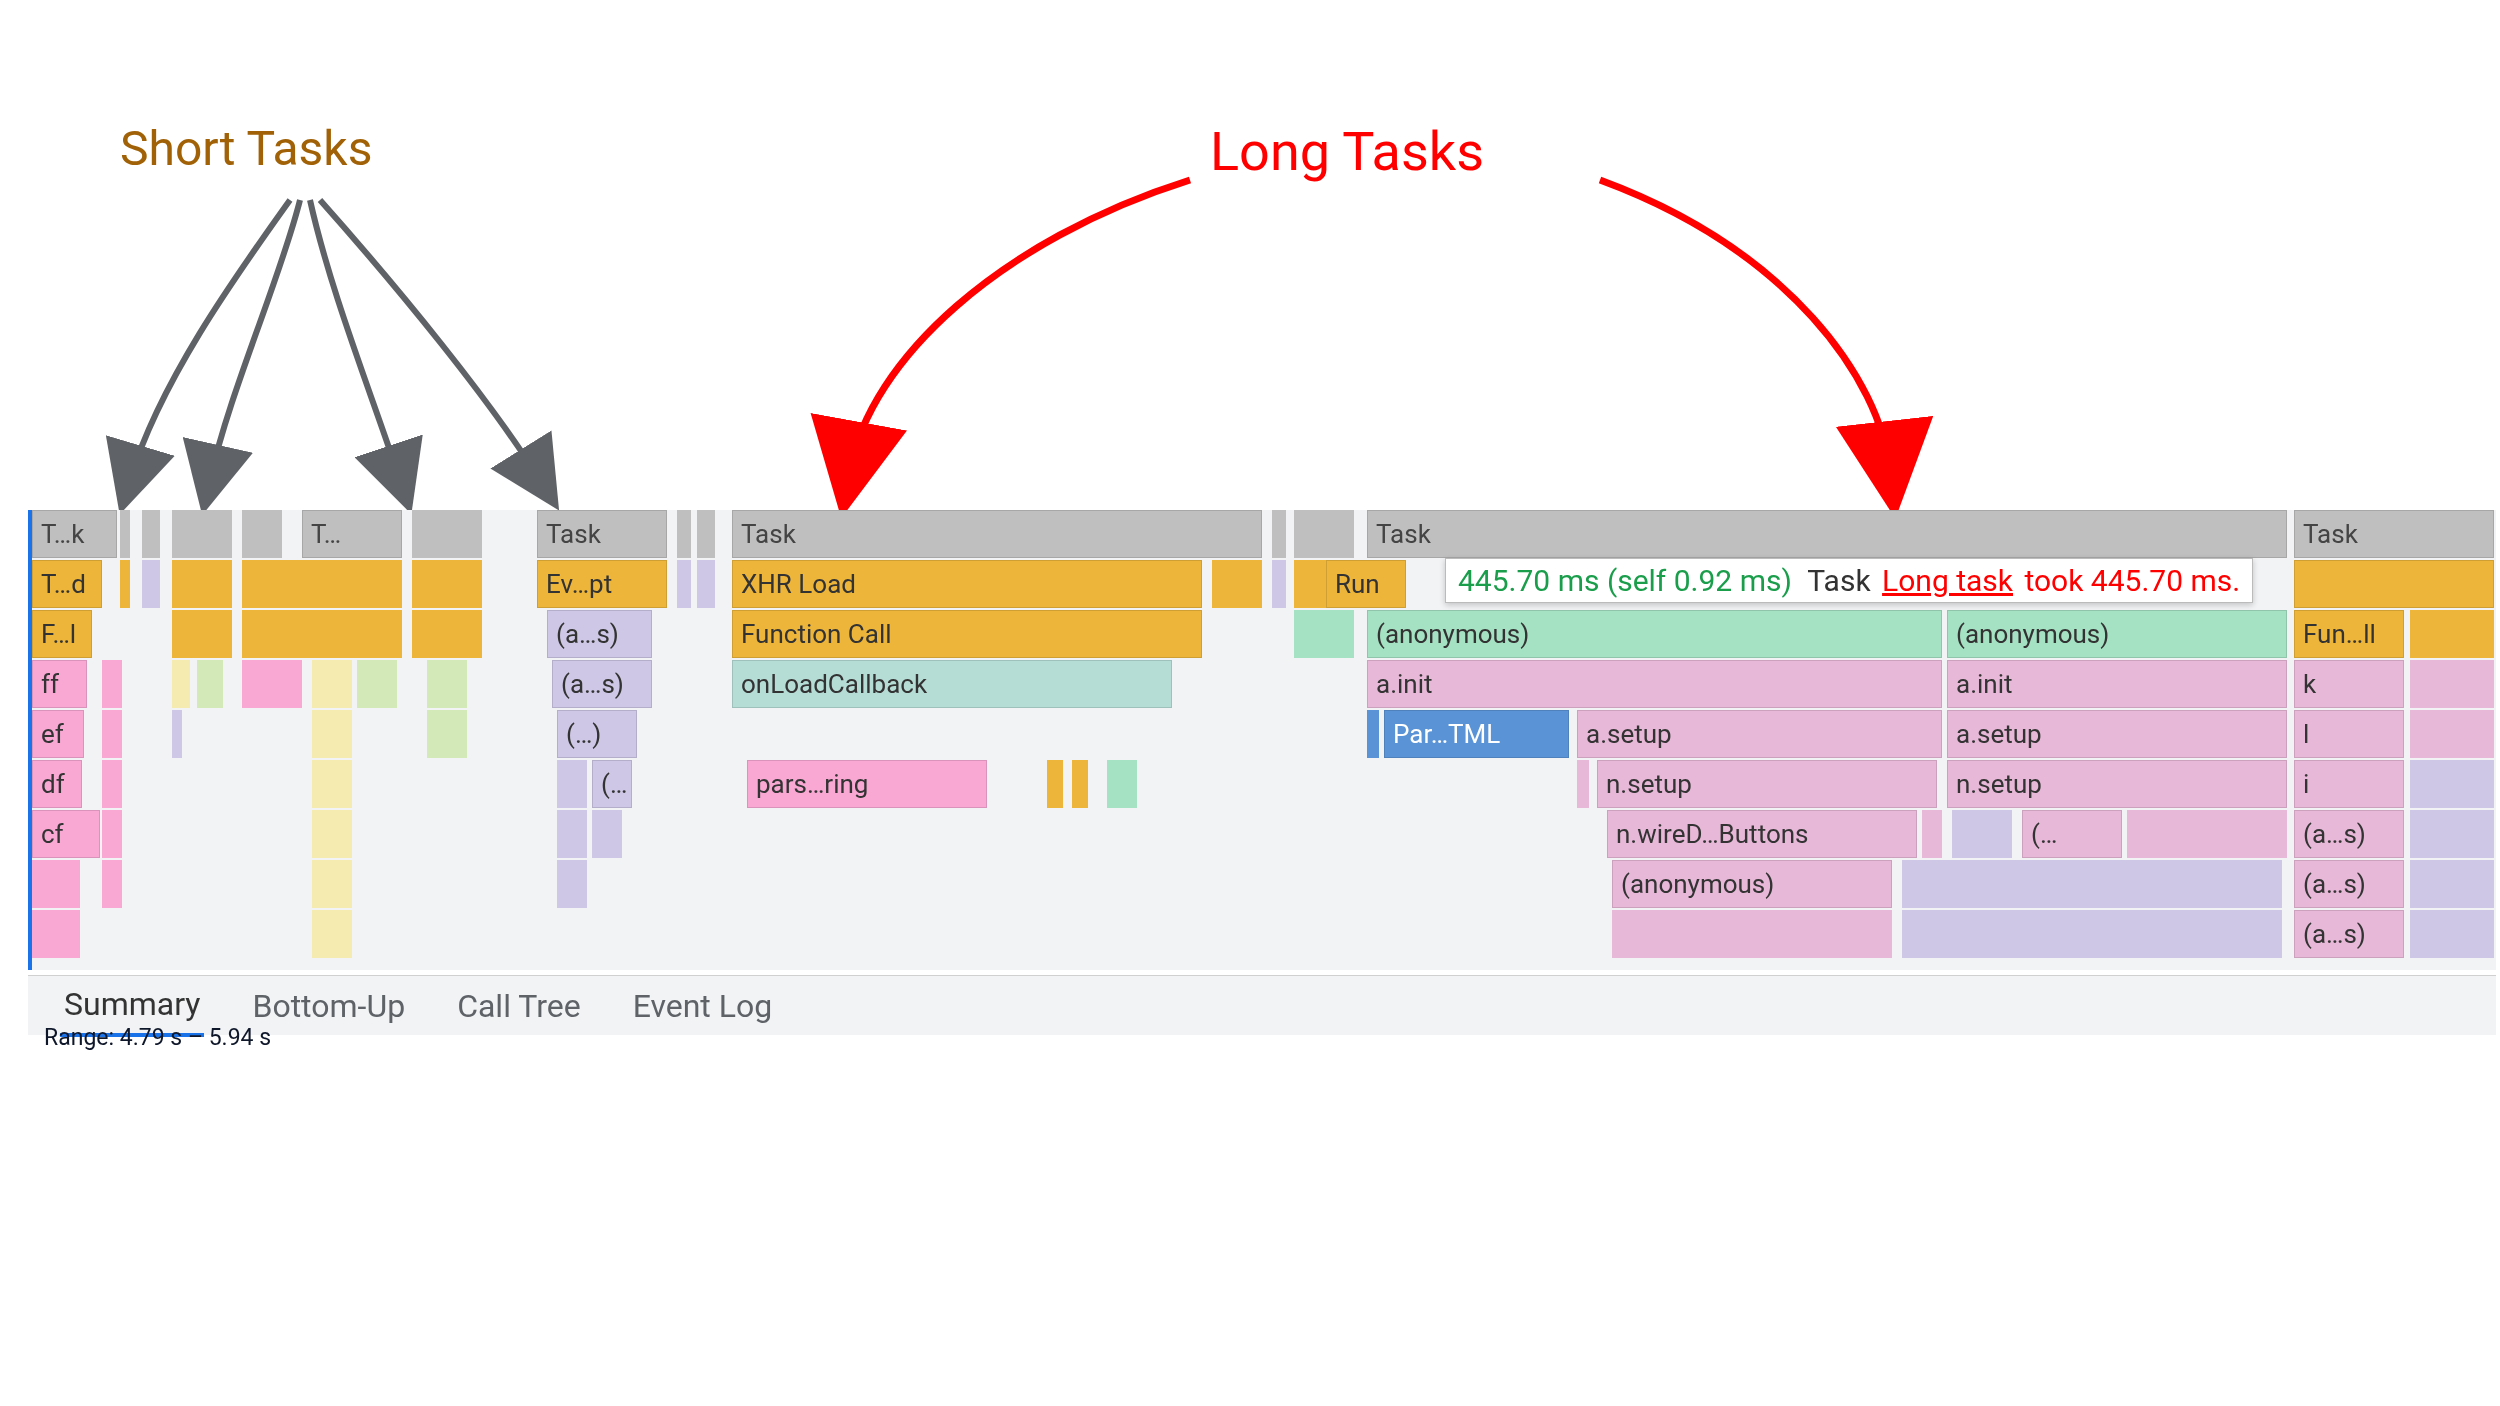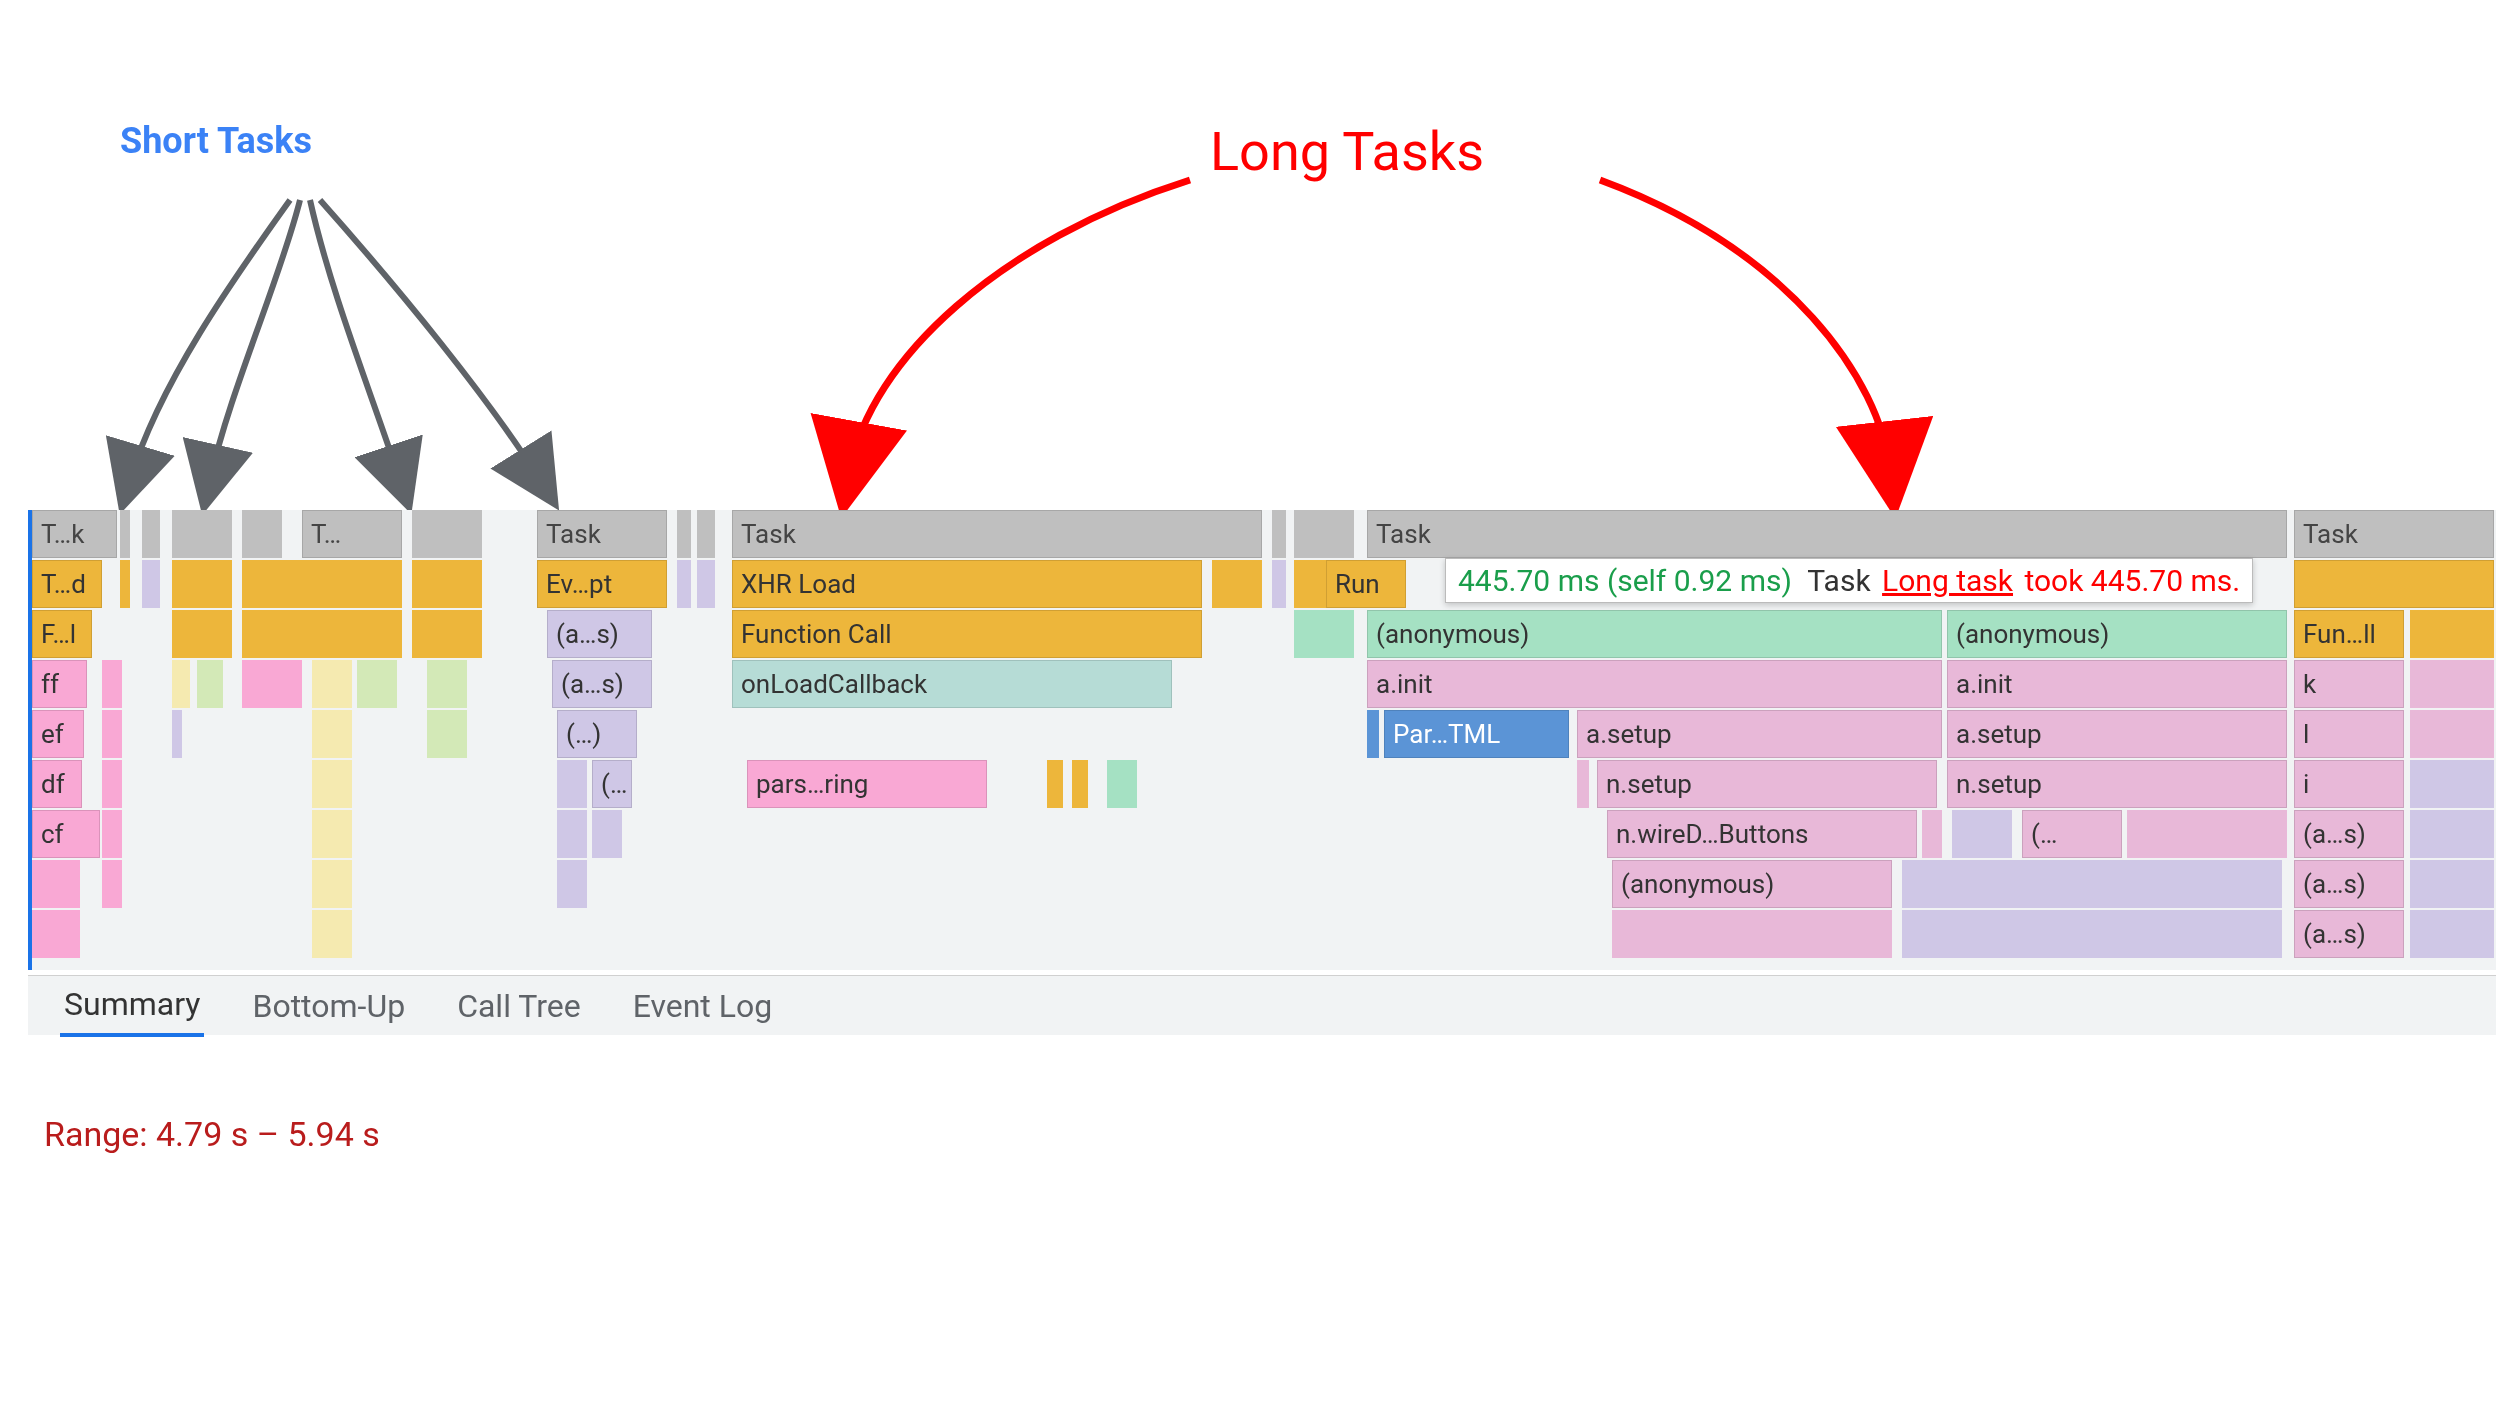--- a/index.html
+++ b/index.html
@@ -15,23 +15,23 @@
   .annotation-area {
     position: absolute;
     top: 120px;
     left: 0;
     width: 100%;
     height: 380px;
   }
   .short-label {
     position: absolute;
     top: 0; left: 120px;
-    font-size: 36px;
-    color: #3b82f6;
-    font-weight: 700;
+    font-size: 48px;
+    color: #a16207;
+    font-weight: 400;
   }
   .long-label {
     position: absolute;
     top: 0; left: 1210px;
     font-size: 54px;
     color: #ff0000;
     font-weight: 400;
   }
   svg.arrows { position: absolute; top: 0; left: 0; }
   .flame-area {
@@ -93,22 +93,22 @@
     align-items: center;
     gap: 44px;
     padding-left: 20px;
     font-size: 32px;
     color: #5f6368;
   }
   .tab { padding: 10px 4px; cursor: pointer; }
   .tab.active { color: #333; border-bottom: 4px solid #1a73e8; margin-left: 12px; }
   .range {
     position: absolute;
-    top: 1114px; left: 44px;
-    font-size: 34px; color: #b91c1c;
+    top: 1024px; left: 44px;
+    font-size: 23px; color: #0f172a;
   }
   .sliver { position:absolute; top:0; height:48px; }
 </style>
 </head>
 <body>
 
 <div class="annotation-area">
   <div class="short-label">Short Tasks</div>
   <div class="long-label">Long Tasks</div>
   <svg class="arrows" width="2500" height="400">

